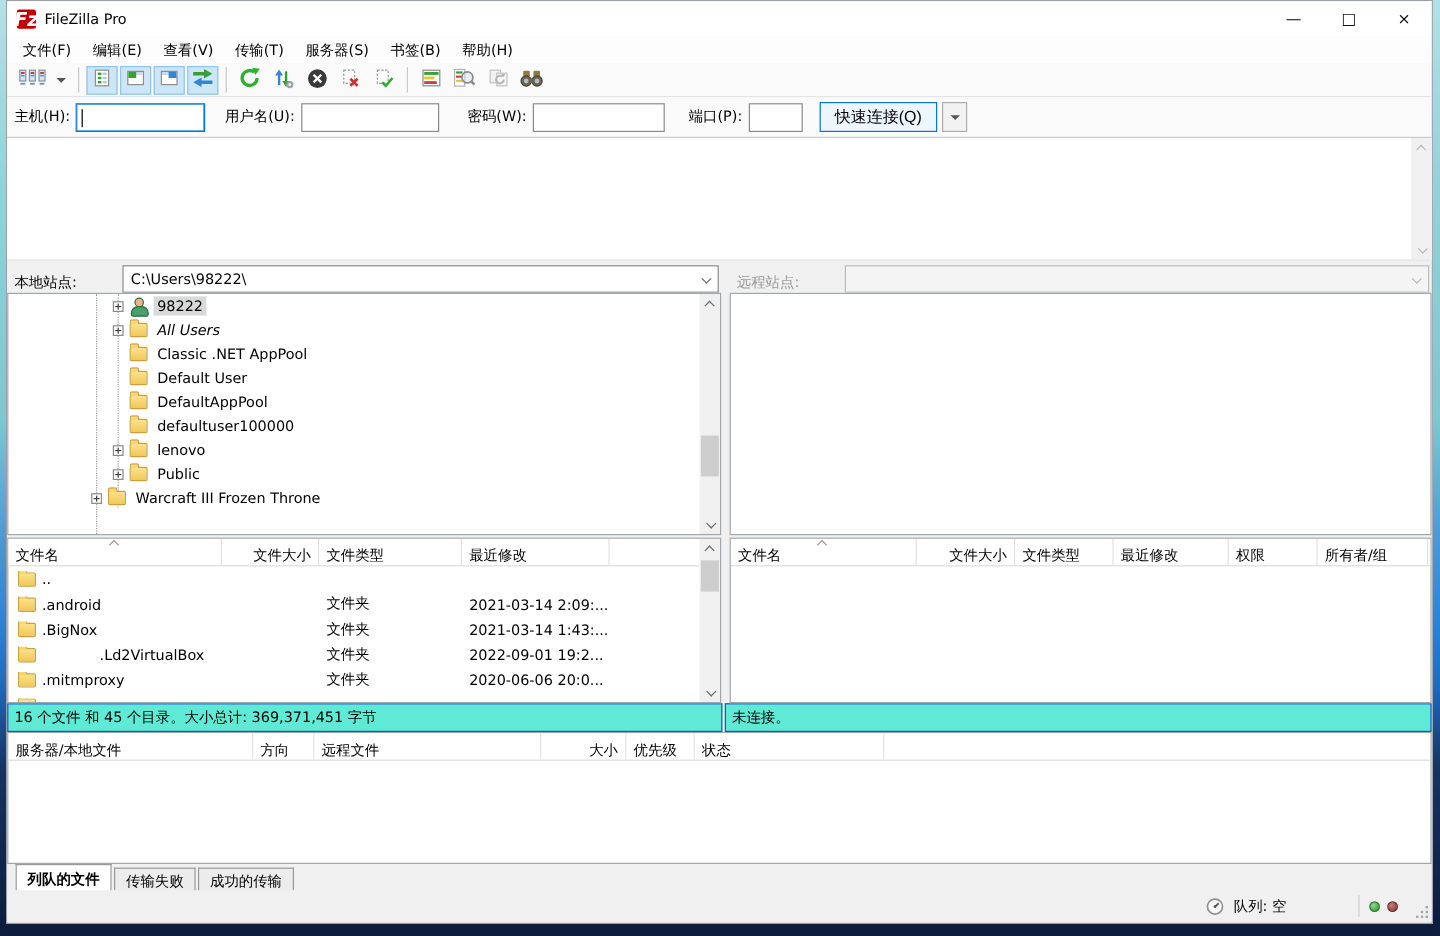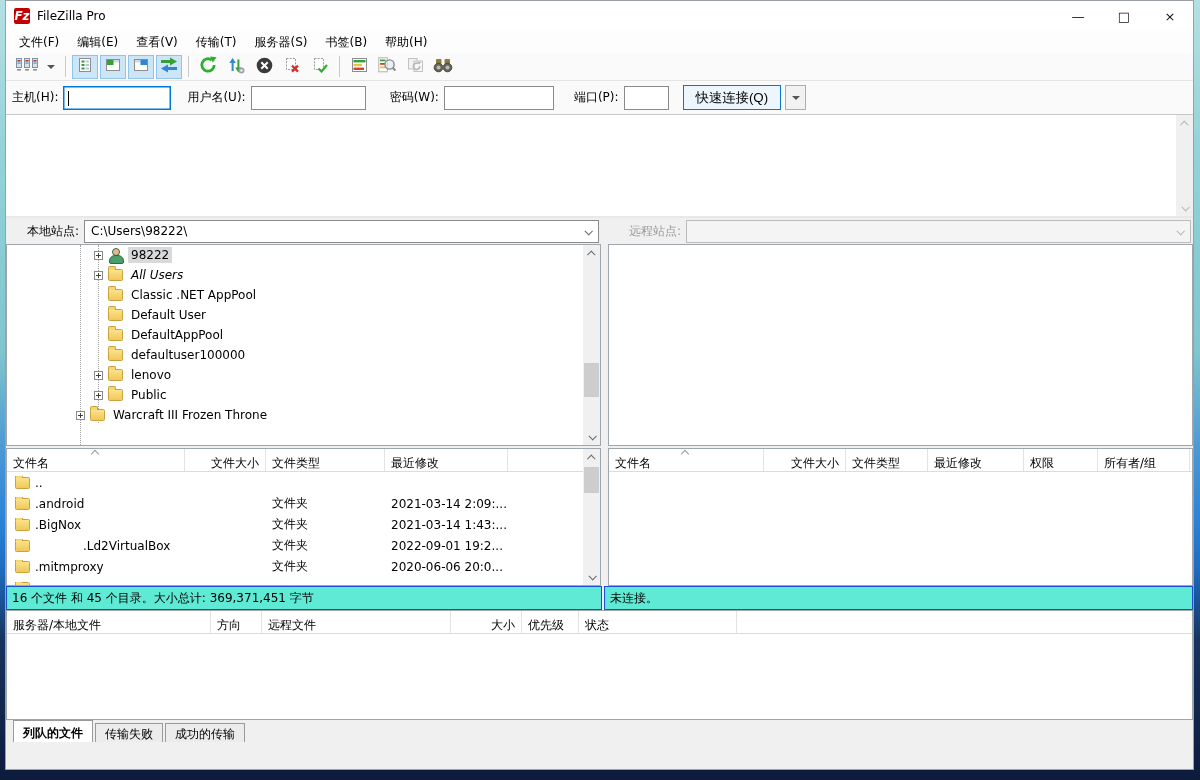--- a/index.html
+++ b/index.html
@@ -9,21 +9,21 @@
     background:#0d1b3c;}
   .stripe{position:absolute;top:0;height:780px;
     background:linear-gradient(180deg,#b4e0e4 0%,#93d2d8 20%,#7fc6cf 45%,#4a97d4 58%,#2d85d8 66%,#1d6cc0 73%,#17335f 82%,#0d1b3c 100%);}
   .stripe.left{left:0;width:5px;}
   .stripe.right{right:0;width:6px;}
   .window{position:absolute;left:5px;top:0;width:1189px;height:770px;background:#f0f0f0;
     border:1px solid #9aa0a6;display:flex;flex-direction:column;}
   
   .titlebar{height:30px;flex:none;background:#fff;display:flex;align-items:center;}
   .app-icon{width:16px;height:16px;margin-left:8px;background:#c00000;border-radius:2px;
-    color:#fff;font-weight:bold;font-style:italic;font-size:12px;display:flex;align-items:center;justify-content:center;flex:none;}
+    color:#fff;font-weight:bold;font-style:italic;font-size:16px;display:flex;align-items:center;justify-content:center;flex:none;}
   .title-text{margin-left:7px;}
   .win-controls{margin-left:auto;display:flex;height:100%;}
   .win-btn{width:46px;height:100%;display:flex;align-items:center;justify-content:center;font-size:13px;color:#111;}
   
   .menubar{height:22px;flex:none;background:#fdfdfd;display:flex;align-items:center;padding-left:4px;}
   .menu-item{padding:2px 9px;}
   
   .toolbar{height:28px;flex:none;background:#fafafa;display:flex;align-items:center;padding-left:5px;border-bottom:1px solid #e4e4e4;}
   .tbtn{height:24px;min-width:26px;display:flex;align-items:center;justify-content:center;
     border:1px solid transparent;background:transparent;padding:0 2px;margin:0 1px;}
@@ -53,21 +53,21 @@
   .chev.up{transform:rotate(45deg) translateY(1px);}
   .chev.down{transform:rotate(225deg) translateY(1px);}
   .chev.dis{border-color:#b8b8b8;}
   .vthumb{position:absolute;left:1px;width:15px;background:#cdcdcd;}
   
   .main{height:368px;flex:none;display:flex;background:#f0f0f0;}
   .pane{display:flex;flex-direction:column;}
   .pane-left{width:595px;flex:none;}
   .splitter{width:7px;flex:none;background:#f0f0f0;}
   .pane-right{flex:1;}
-  .sitebar{height:26px;flex:none;display:flex;align-items:center;padding:0 2px 0 21px;}
+  .sitebar{height:26px;flex:none;display:flex;align-items:flex-end;padding:0 2px 0 6px;gap:33px;}
   .sitebar .slabel{margin-right:5px;white-space:nowrap;}
   .combo{flex:1;height:23px;border:1px solid #8a8a8a;background:#fff;display:flex;align-items:center;padding:0 6px;position:relative;}
   .combo .cchev{position:absolute;right:7px;top:8px;}
   .combo.disabled{border-color:#bcbcbc;background:#f4f4f4;}
   .slabel.disabled{color:#9a9a9a;}
   .treebox{height:202px;flex:none;background:#fff;border:1px solid #9fa6ac;position:relative;overflow:hidden;}
   .tree-body{position:absolute;left:0;top:0;right:17px;bottom:0;overflow:hidden;}
   .guide{position:absolute;width:0;border-left:1px dotted #a0a0a0;}
   .tree-row{display:flex;align-items:center;height:20px;position:relative;}
   .ebox{width:9px;height:9px;border:1px solid #8a8a8a;background:#fff;position:relative;flex:none;}
@@ -505,15 +505,31 @@
           <div class="hcell" style="width: 158px;">状态</div>
           <div class="hcell fill"></div>
         </div>
     </div>
     <div class="queue-tabs">
         <div class="qtab active">列队的文件</div>
         <div class="qtab">传输失败</div>
         <div class="qtab">成功的传输</div>
       </div>
 
+    <div class="bottombar">
+      <div class="bb-right">
+        <div class="bb-queue">
+          <svg width="15" height="15" viewBox="0 0 15 15">
+            <circle cx="7.5" cy="7.5" r="6.3" fill="#f8f8f8" stroke="#8f8f8f" stroke-width="1.4"></circle>
+            <path d="M7.5 7.5L10.6 4.7" stroke="#555" stroke-width="1.5"></path>
+            <circle cx="7.5" cy="7.5" r="1.2" fill="#555"></circle>
+          </svg>
+          <span>队列: 空</span>
+        </div>
+        <div class="bb-sep"></div>
+        <span class="led green"></span>
+        <span class="led red"></span>
+      </div>
+      <div class="grip"></div>
+    </div>
 
   </div>
 </div>
 
 </body></html>

